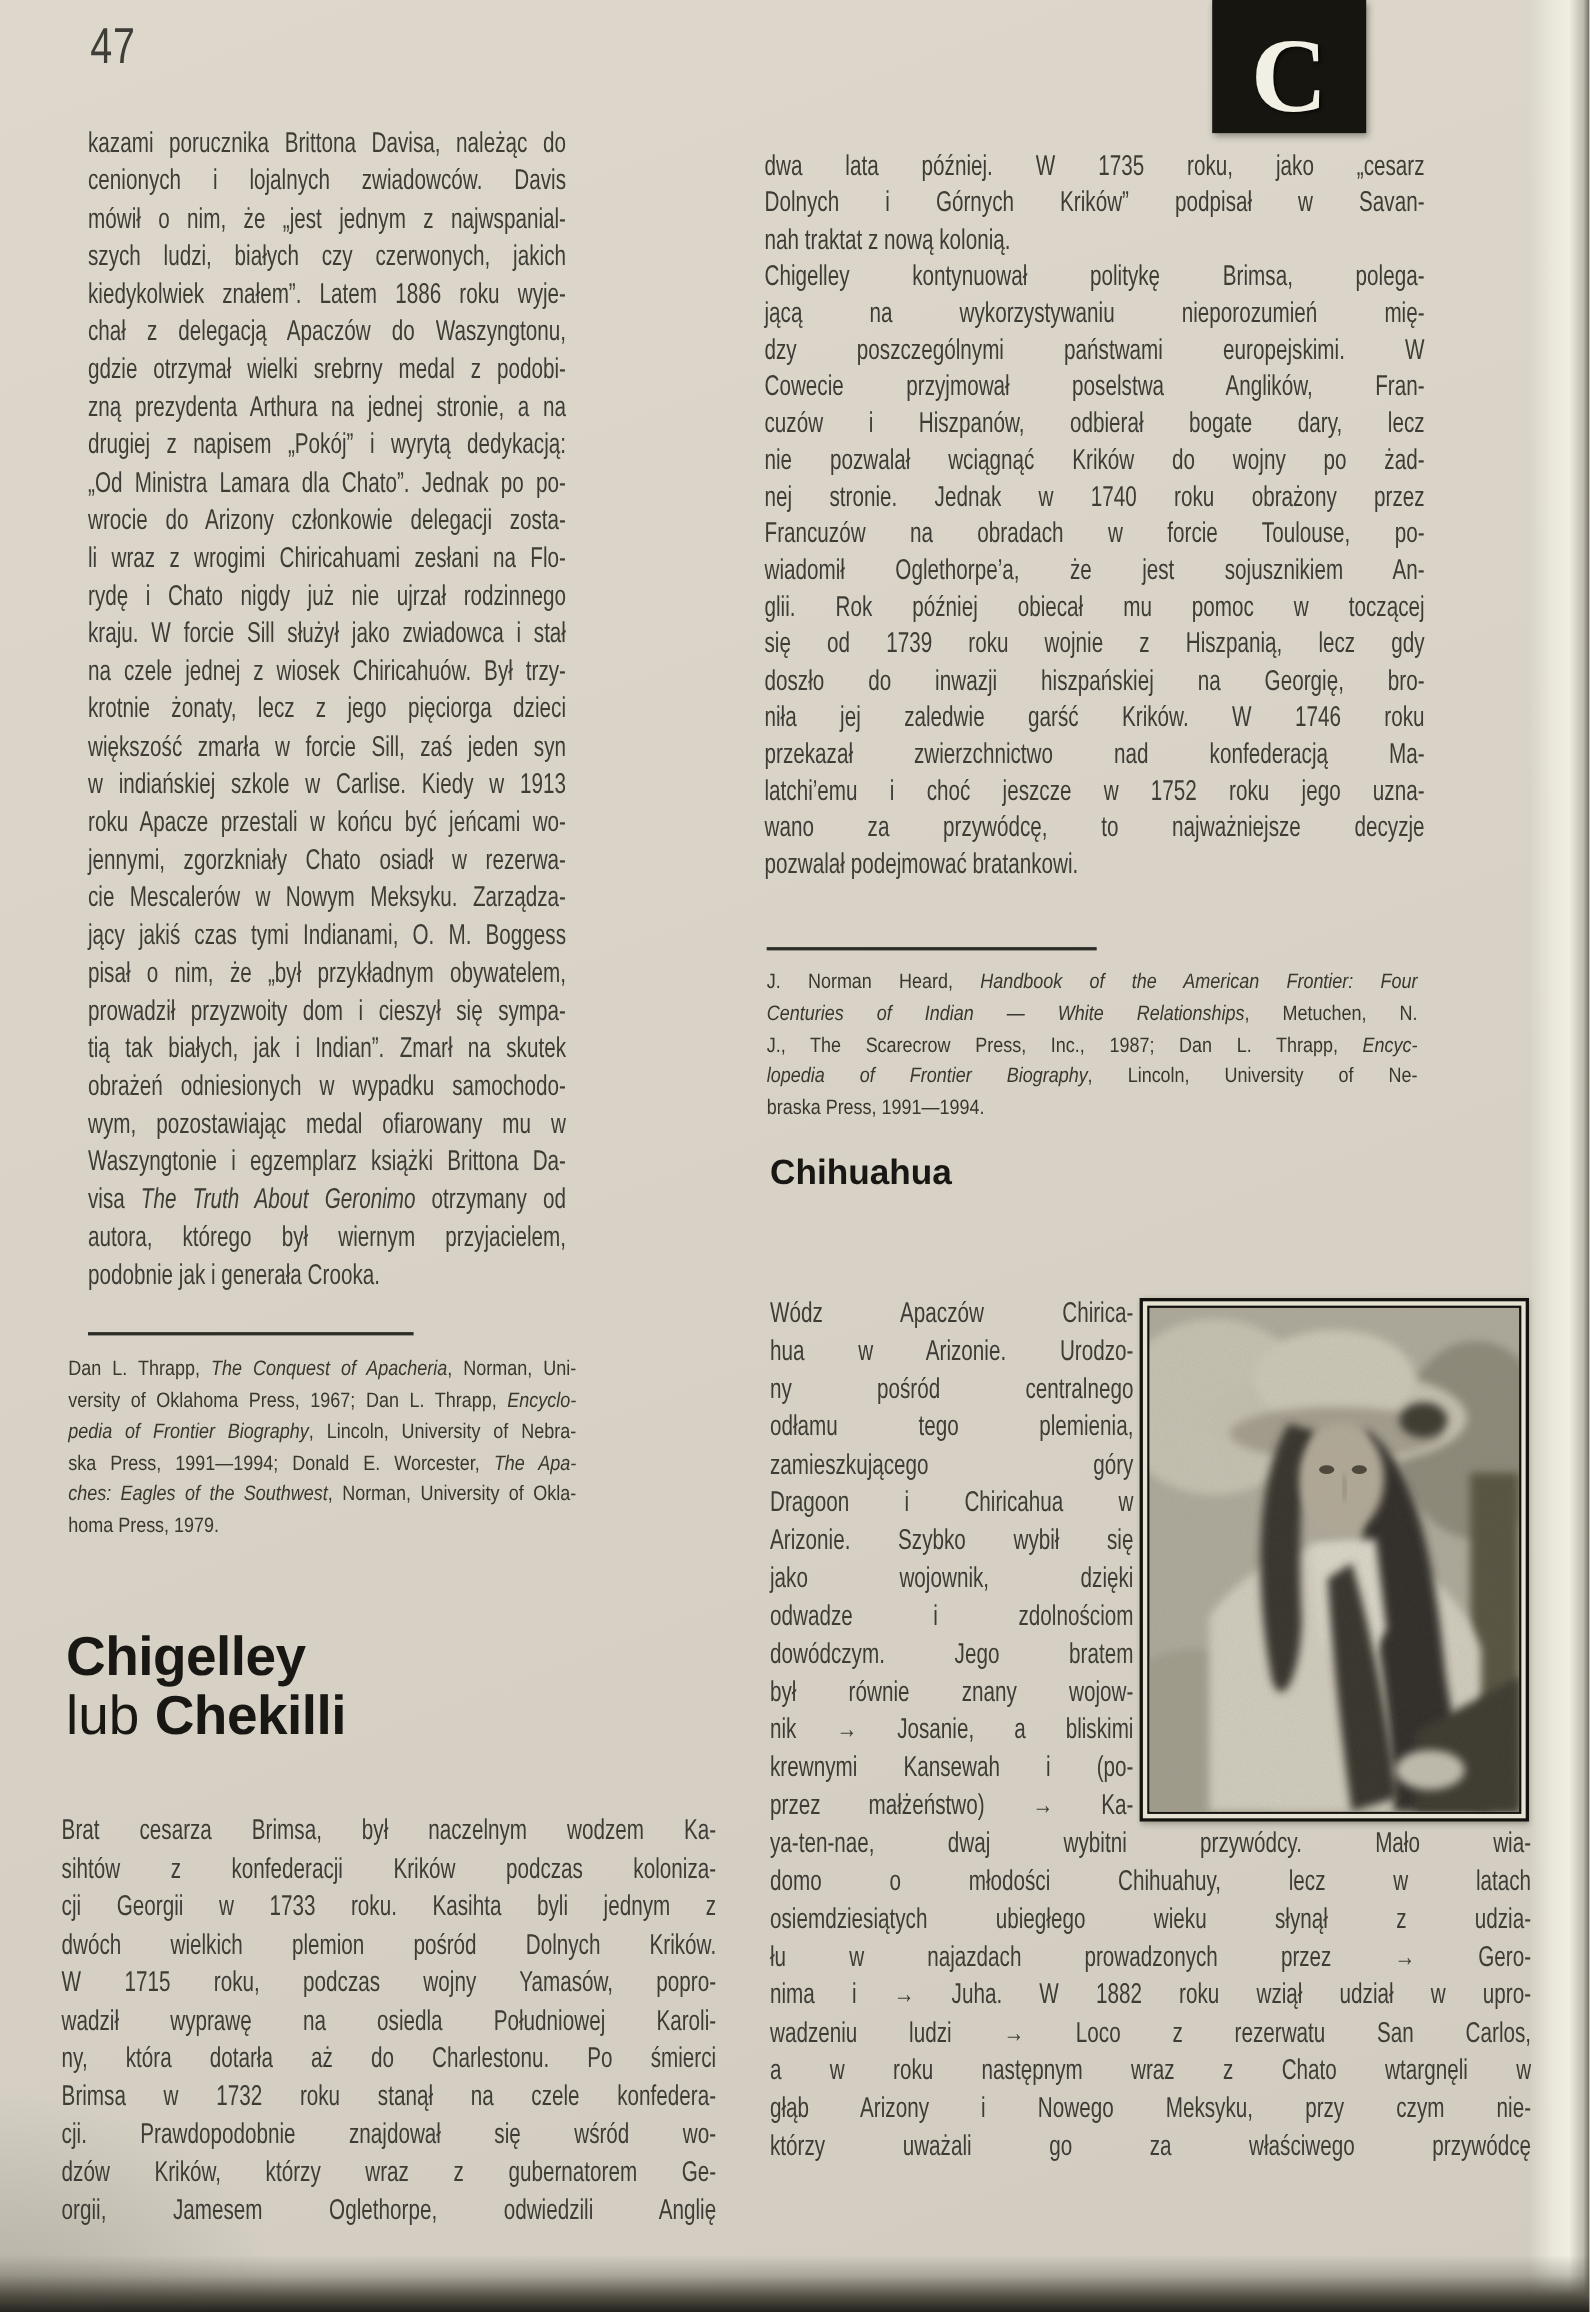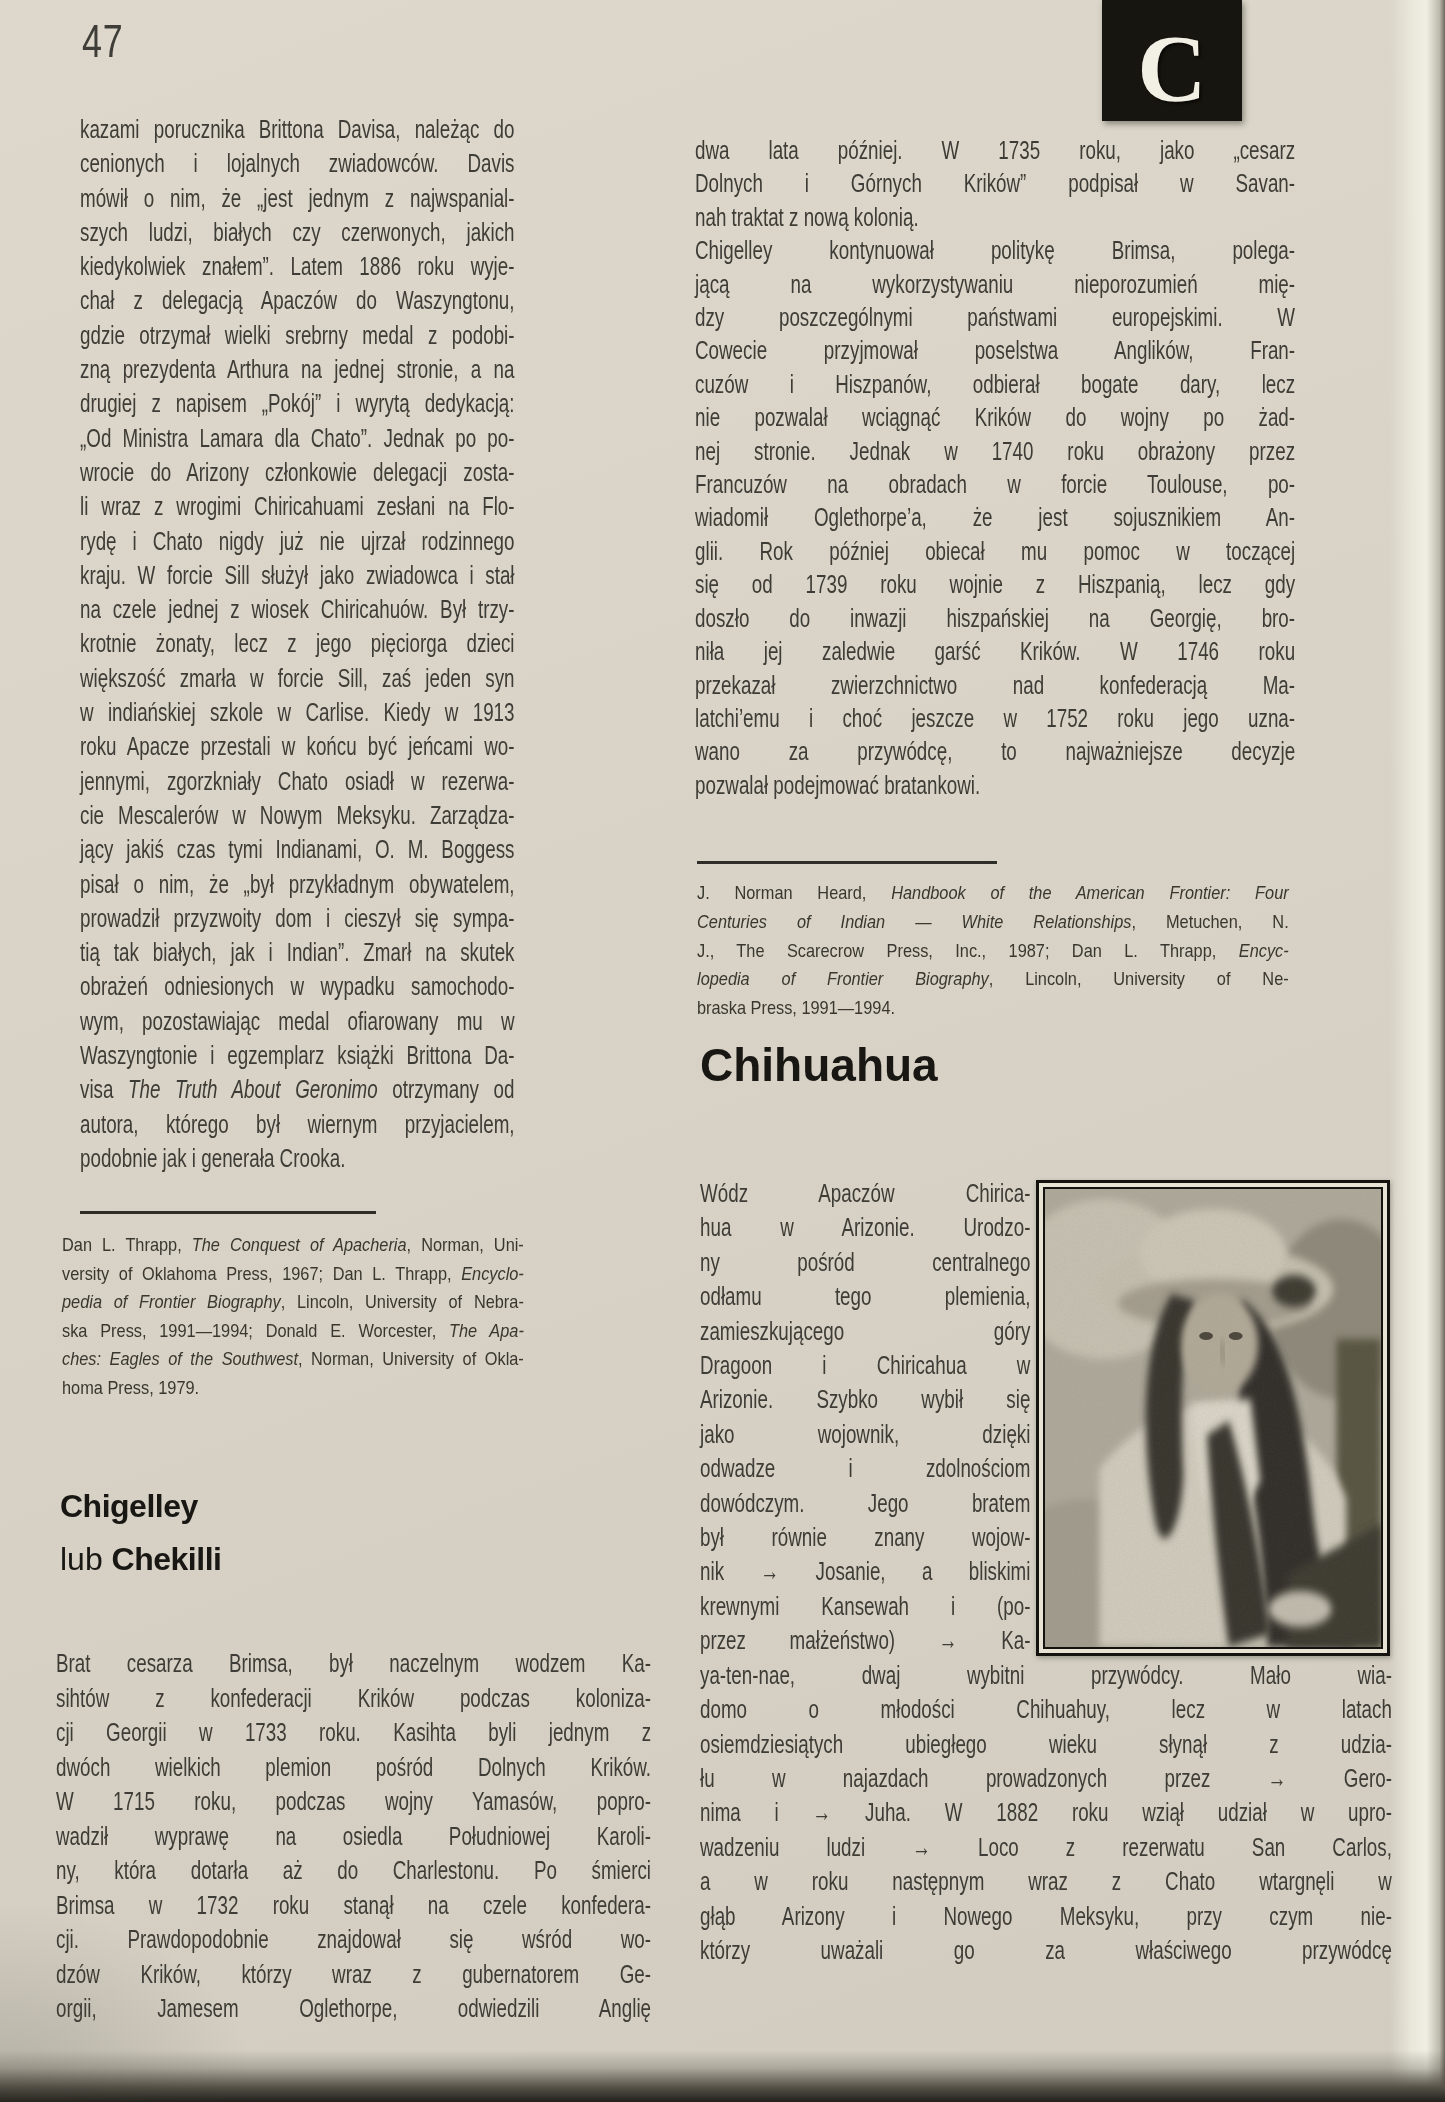--- a/index.html
+++ b/index.html
@@ -30,32 +30,32 @@
     font-size:96px;line-height:1;color:#f2efe5;padding-bottom:4px;
     text-shadow:2px 2px 3px rgba(0,0,0,.6);
   }
   
   #para-chato{left:80px;top:112px;width:601px;transform:scaleX(.723);
     font-size:26px;line-height:34.3px;}
   #rule-1{left:80px;top:1211px;width:296px;height:0;border-top:3px solid #2f2d28;}
   #biblio-1{left:62px;top:1231px;width:537px;transform:scaleX(.86);
     font-size:19px;line-height:28.6px;color:#39372f;}
   #heading-chigelley{left:60px;top:1480px;width:520px;
-    font-size:32px;line-height:53px;color:#181713;}
+    font-size:50px;line-height:53px;color:#181713;}
   #heading-chigelley b{letter-spacing:-.5px;}
   #para-chigelley{left:56px;top:1646px;width:823px;transform:scaleX(.723);
     font-size:26px;line-height:34.5px;}
   
   #para-rc{left:695px;top:134px;width:830px;transform:scaleX(.723);
     font-size:26px;line-height:33.4px;}
   #rule-2{left:697px;top:861px;width:300px;height:0;border-top:3px solid #2f2d28;}
   #biblio-2{left:697px;top:879px;width:688px;transform:scaleX(.86);
     font-size:19px;line-height:28.8px;color:#39372f;}
   #heading-chihuahua{left:700px;top:1038px;width:620px;
-    font-size:46px;line-height:54px;color:#181713;}
+    font-size:32px;line-height:54px;color:#181713;}
   #chi-text{left:700px;top:1176px;width:957px;transform:scaleX(.723);
     font-size:26px;line-height:34.4px;}
   #chi-text .float-spacer{float:right;width:500px;height:476px;}
   
   #photo-frame{
     left:1036px;top:1180px;width:354px;height:476px;box-sizing:border-box;
     border:3px solid #15130f;padding:4px;background:#e6e2d4;
     box-shadow:1px 2px 5px rgba(50,48,40,.35);
   }
   #photo-frame .inner{

